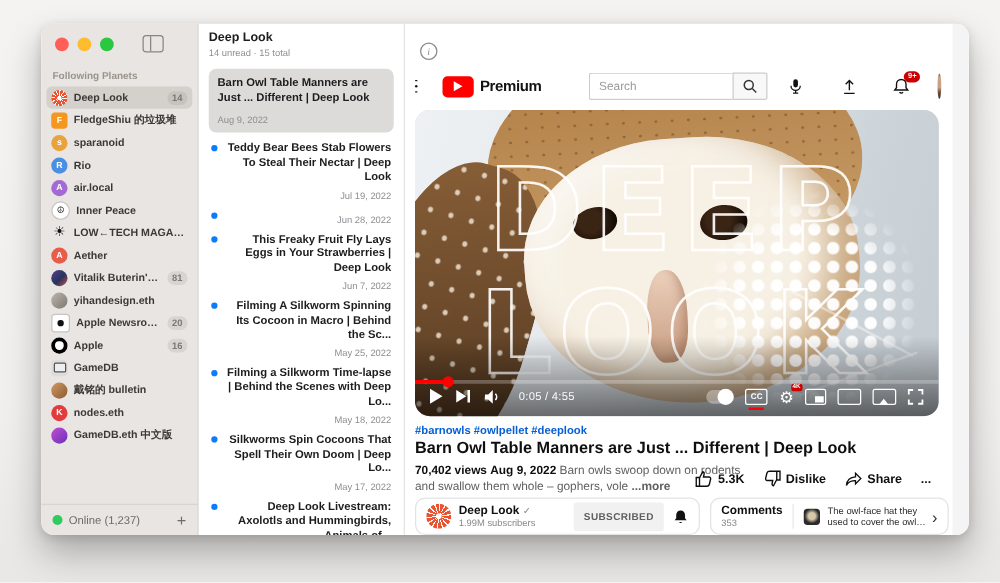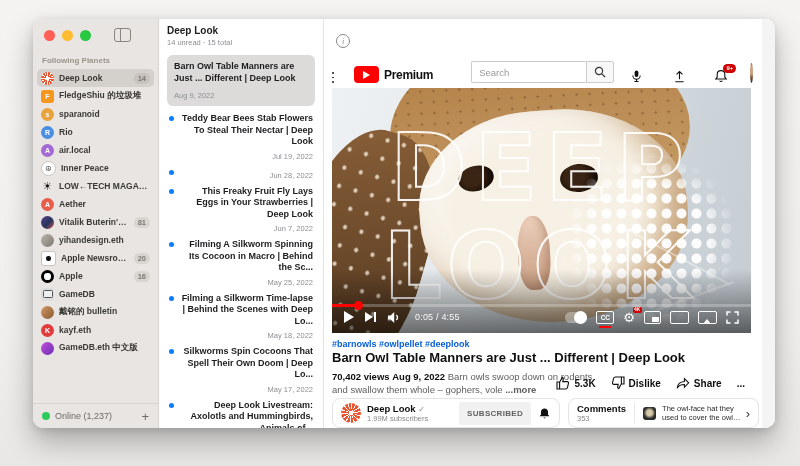--- a/index.html
+++ b/index.html
@@ -49,21 +49,21 @@
   .fi-card .d{font-size:7.5px;color:#8e8e93;margin-top:7px;}
   .fi{position:relative;padding:5px 4px 0 14px;text-align:right;}
   .fi .udot{position:absolute;left:2px;top:8px;width:5px;height:5px;border-radius:50%;background:#0a7cff;}
   .fi .t{font-size:9px;line-height:11.5px;font-weight:700;color:#1d1d1f;}
   .fi .d{font-size:7.5px;color:#8e8e93;margin:4px 0 1px;}
   
   .content{flex:1;background:#fff;position:relative;overflow:hidden;}
   .gutter{position:absolute;right:0;top:0;bottom:0;width:13px;background:#f4f4f4;}
   .yt-info{position:absolute;left:12px;top:15px;width:12px;height:12px;border:1px solid #8a8a8a;border-radius:50%;
            color:#8a8a8a;font-size:8px;display:flex;align-items:center;justify-content:center;font-style:italic;font-family:"Liberation Serif",serif;}
-  .yt-head{position:absolute;left:8px;top:36px;right:22px;height:28px;display:flex;align-items:flex-end;}
+  .yt-head{position:absolute;left:8px;top:36px;right:22px;height:28px;display:flex;align-items:center;}
   .hamb{width:14px;display:flex;flex-direction:column;gap:3px;}
   .hamb span{height:1.6px;background:#1a1a1a;border-radius:1px;}
   .logo{display:flex;align-items:center;margin-left:20px;}
   .logo-badge{width:25px;height:17px;background:#ff0000;border-radius:4px;display:flex;align-items:center;justify-content:center;}
   .logo-badge::before{content:"";border-left:7px solid #fff;border-top:4.5px solid transparent;border-bottom:4.5px solid transparent;}
   .logo-word{font-size:12px;font-weight:700;color:#121212;margin-left:5px;letter-spacing:-.3px;}
   .searchwrap{display:flex;margin-left:38px;}
   .search-in{width:100px;height:20px;border:1px solid #ccc;border-right:none;border-radius:2px 0 0 2px;
              font-size:9.5px;color:#111;padding:0 7px;outline:none;}
   .search-in::placeholder{color:#999;}
@@ -71,21 +71,21 @@
               display:flex;align-items:center;justify-content:center;box-sizing:border-box;}
   .hd-ic{display:flex;align-items:center;justify-content:center;}
   .mic{margin-left:16px;}
   .upl{margin-left:30px;}
   .bellwrap{margin-left:28px;position:relative;}
   .notif{position:absolute;top:-5px;right:-8px;background:#cc0000;color:#fff;font-size:6px;font-weight:700;
          border-radius:6px;padding:1px 3px;line-height:1.2;}
   .avatar{margin-left:22px;width:20px;height:20px;border-radius:50%;
           background:radial-gradient(circle at 50% 35%,#c9a183 0 30%,#6c4f3a 62%,#3c2e22 100%);}
   
-  .player{position:absolute;left:8px;top:69px;width:419px;height:245px;background:#cfd6da;overflow:hidden;}
+  .player{position:absolute;left:8px;top:69px;width:419px;height:245px;background:#cfd6da;overflow:hidden;border-radius:12px;}
   .owl-bg{position:absolute;inset:0;background:linear-gradient(105deg,#eef1f3 0%,#e3e8ec 40%,#ccd4da 78%,#c5ccd2 100%);}
   .owl-wing{position:absolute;left:-36px;top:40px;width:130px;height:250px;border-radius:45%;
             background:linear-gradient(160deg,#8a6038 0%,#5f4126 70%);transform:rotate(16deg);
             background-image:radial-gradient(rgba(255,245,230,.75) 1.5px,transparent 2.5px),linear-gradient(160deg,#8a6038 0%,#5f4126 70%);
             background-size:17px 19px,100% 100%;}
   .owl-crown{position:absolute;left:58px;top:-52px;width:300px;height:190px;border-radius:50%;
              background-image:radial-gradient(rgba(96,62,28,.45) 1px,transparent 1.6px),linear-gradient(175deg,#b07c45 0%,#c59a63 80%);
              background-size:13px 11px,100% 100%;transform:rotate(-3deg);}
   .owl-face{position:absolute;left:88px;top:22px;width:268px;height:212px;border-radius:48% 52% 54% 56%;
             background:radial-gradient(circle at 45% 42%,#f7f1e5 0 52%,#ecdcc2 78%,#d8b98c 100%);
@@ -240,21 +240,21 @@
         <span class="pl-label">GameDB</span>
 
       </div>
       <div class="pl-row">
         <span class="pl-ic photo3"></span>
         <span class="pl-label">戴铭的 bulletin</span>
 
       </div>
       <div class="pl-row">
         <span class="pl-ic" style="background-color: rgb(226, 59, 59); color: rgb(255, 255, 255);">K</span>
-        <span class="pl-label">kayf.eth</span>
+        <span class="pl-label">nodes.eth</span>
 
       </div>
       <div class="pl-row">
         <span class="pl-ic photo4"></span>
         <span class="pl-label">GameDB.eth 中文版</span>
 
       </div>
     </div>
     <div class="sb-status">
       <span class="on-dot"></span>

